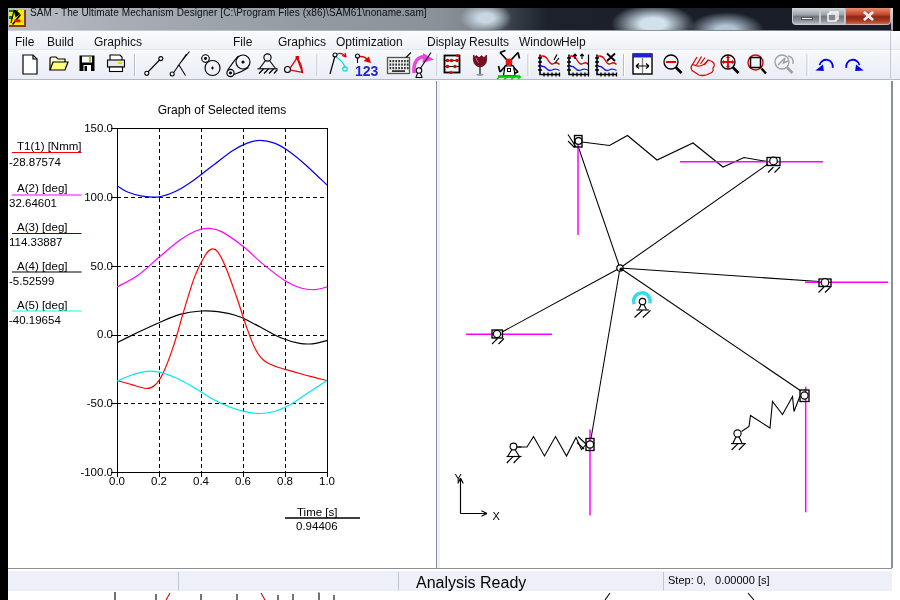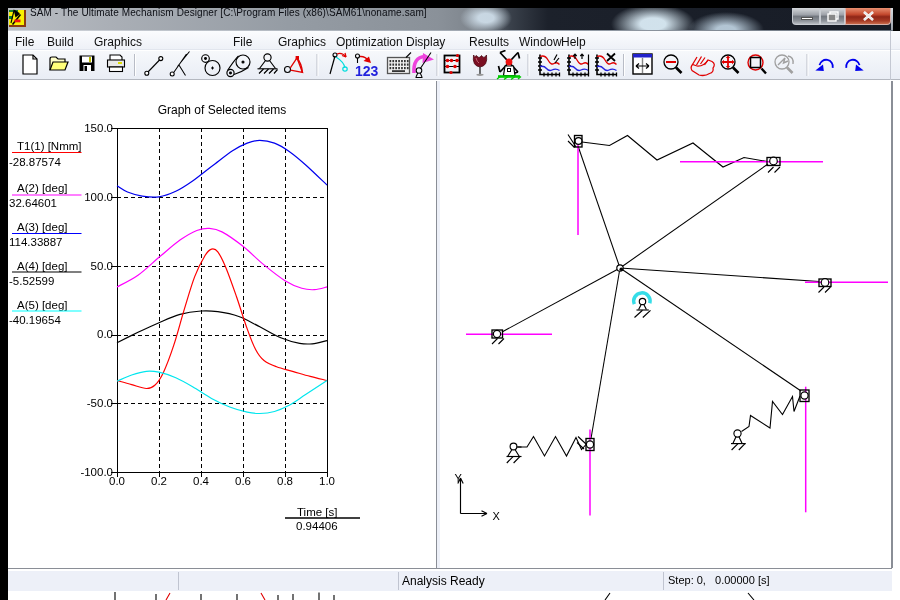--- a/index.html
+++ b/index.html
@@ -59,21 +59,21 @@
 
 <div class="abs" style="left:8px;top:31px;width:892px;height:19px;background:linear-gradient(#fbfcfe,#eef1f7);border-bottom:1px solid #e2e6ee;"></div>
 <div class="abs" id="menus" style="left:8px;top:35px;width:880px;height:14px;font-size:12px;color:#101010;padding-left:48px;">
 <span class="abs" style="left:7px;">File</span>
 <span class="abs" style="left:39px;">Build</span>
 <span class="abs" style="left:86px;">Graphics</span>
 <span class="abs" style="left:139px;margin-top:22px;">Input Motion</span>
 <span class="abs" style="left:225px;">File</span>
 <span class="abs" style="left:270px;">Graphics</span>
 <span class="abs" style="left:328px;">Optimization</span>
-<span class="abs" style="left:398px;">Display</span>
+<span class="abs" style="left:419px;">Display</span>
 <span class="abs" style="left:461px;">Results</span>
 <span class="abs" style="left:511px;">Window</span>
 <span class="abs" style="left:553px;">Help</span>
 </div>
 
 <div class="abs" style="left:8px;top:50px;width:892px;height:30px;background:linear-gradient(#f6f8fb,#e9edf5);border-top:1px solid #fff;border-bottom:1px solid #b4b8c0;"></div>
 <svg class="abs" id="toolbar" style="left:8px;top:50px;" width="892" height="30">
 <path d="M126.5,4 V26" stroke="#b8bcc6" stroke-width="1"></path>
       <path d="M127.5,4 V26" stroke="#ffffff" stroke-width="1"></path>
 <path d="M309,4 V26" stroke="#b8bcc6" stroke-width="1"></path>
@@ -289,21 +289,21 @@
 <div class="abs" style="left:437px;top:81px;width:3px;height:487px;background:#edf0f8;"></div>
 <div class="abs" style="left:440px;top:81px;width:451px;height:487px;background:#fff;"></div>
 <div class="abs" style="left:891px;top:81px;width:1.5px;height:487px;background:#8a8e96;"></div>
 <div class="abs" style="left:8px;top:568px;width:884px;height:1px;background:#8a8e96;"></div>
 
 <div class="abs" style="left:8px;top:569.5px;width:884px;height:1.5px;background:#fff;"></div>
 <div class="abs" style="left:8px;top:571px;width:883.5px;height:19.5px;background:#edf0f8;"></div>
 <div class="abs" style="left:178px;top:572px;width:1px;height:18px;background:#c0c4d0;"></div>
 <div class="abs" style="left:398px;top:572px;width:1px;height:18px;background:#c0c4d0;"></div>
 <div class="abs" style="left:663px;top:572px;width:1px;height:18px;background:#c0c4d0;"></div>
-<div class="abs" style="left:402px;top:574px;font-size:12px;color:#000;">Analysis Ready</div>
+<div class="abs" style="left:416px;top:574px;font-size:16px;color:#000;">Analysis Ready</div>
 <div class="abs" style="left:668px;top:574px;font-size:11px;color:#000;">Step: 0,&nbsp;&nbsp;&nbsp;0.00000 [s]</div>
 
 <svg class="abs" id="main" style="left:0;top:0;" width="900" height="600">
 <g font-family="Liberation Sans, sans-serif" fill="#000">
 
 <text x="222" y="114" font-size="12" text-anchor="middle">Graph of Selected items</text>
 
 <text x="17" y="150" font-size="11.5">T1(1) [Nmm]</text>
 <text x="9" y="165.5" font-size="11.5">-28.87574</text>
 <text x="17" y="192" font-size="11.5">A(2) [deg]</text>

